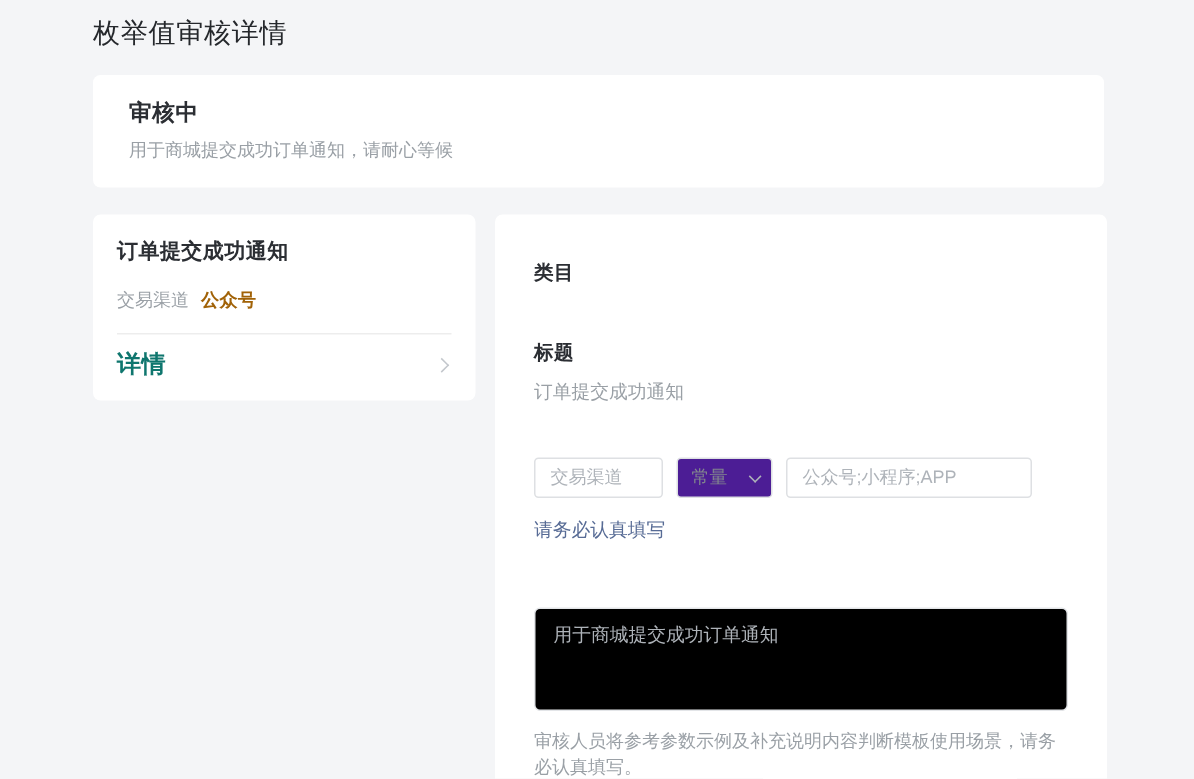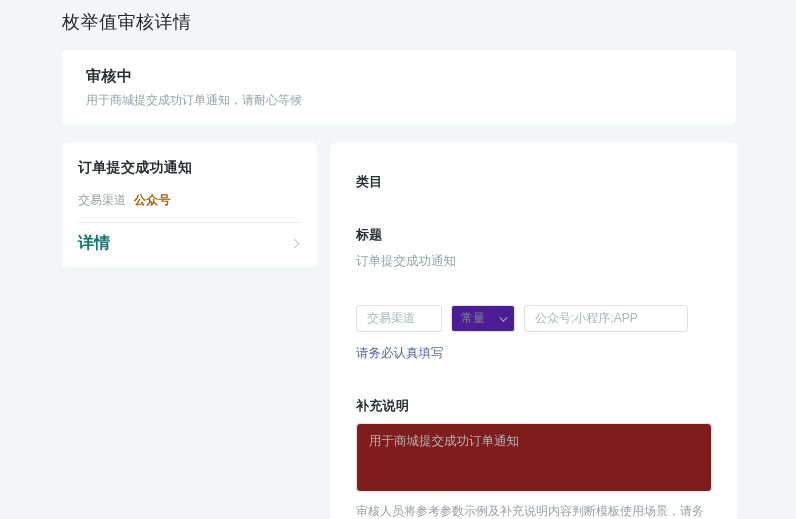--- a/index.html
+++ b/index.html
@@ -72,21 +72,21 @@
     padding: 0 9px; cursor: pointer;
   }
   .mini-select .sel-text { font-size: 12px; color: #82878d; }
   .chev-down {
     width: 6px; height: 6px; border-right: 1.2px solid #aeb3b9; border-bottom: 1.2px solid #aeb3b9;
     transform: rotate(45deg) translateY(-2px);
   }
   .enum-link { margin-top: 13px; font-size: 12.5px; color: #576b95; line-height: 17px; cursor: pointer; display: inline-block; }
   .supp-textarea {
     margin-top: 8px; width: 356px; height: 69px; resize: none;
-    border: 1px solid #e3e5e8; border-radius: 4px; background: #7f1d1d;
+    border: 1px solid #e3e5e8; border-radius: 4px; background: #000000;
     font-size: 12.5px; color: #aeb3b9; padding: 9px 12px; line-height: 17px;
     font-family: "Liberation Sans", "DejaVu Sans", sans-serif; outline: none;
   }
   .review-note { margin-top: 7px; font-size: 12px; color: #9aa0a6; line-height: 17px; }
 </style>
 </head>
 <body>
 
 <div class="page">
 
@@ -129,20 +129,19 @@
           <div class="mini-select">
             <span class="sel-text">常量</span>
             <span class="chev-down"></span>
           </div>
           <input class="mini-input example-input" value="公众号;小程序;APP" style="">
         </div>
         <a class="enum-link">请务必认真填写</a>
       </div>
 
       <div class="group">
-        <div class="field-label">补充说明</div>
         <textarea class="supp-textarea" style="">用于商城提交成功订单通知</textarea>
         <div class="review-note">审核人员将参考参数示例及补充说明内容判断模板使用场景，请务必认真填写。</div>
       </div>
 
     </div>
   </div>
 </div>
 
 </body></html>

